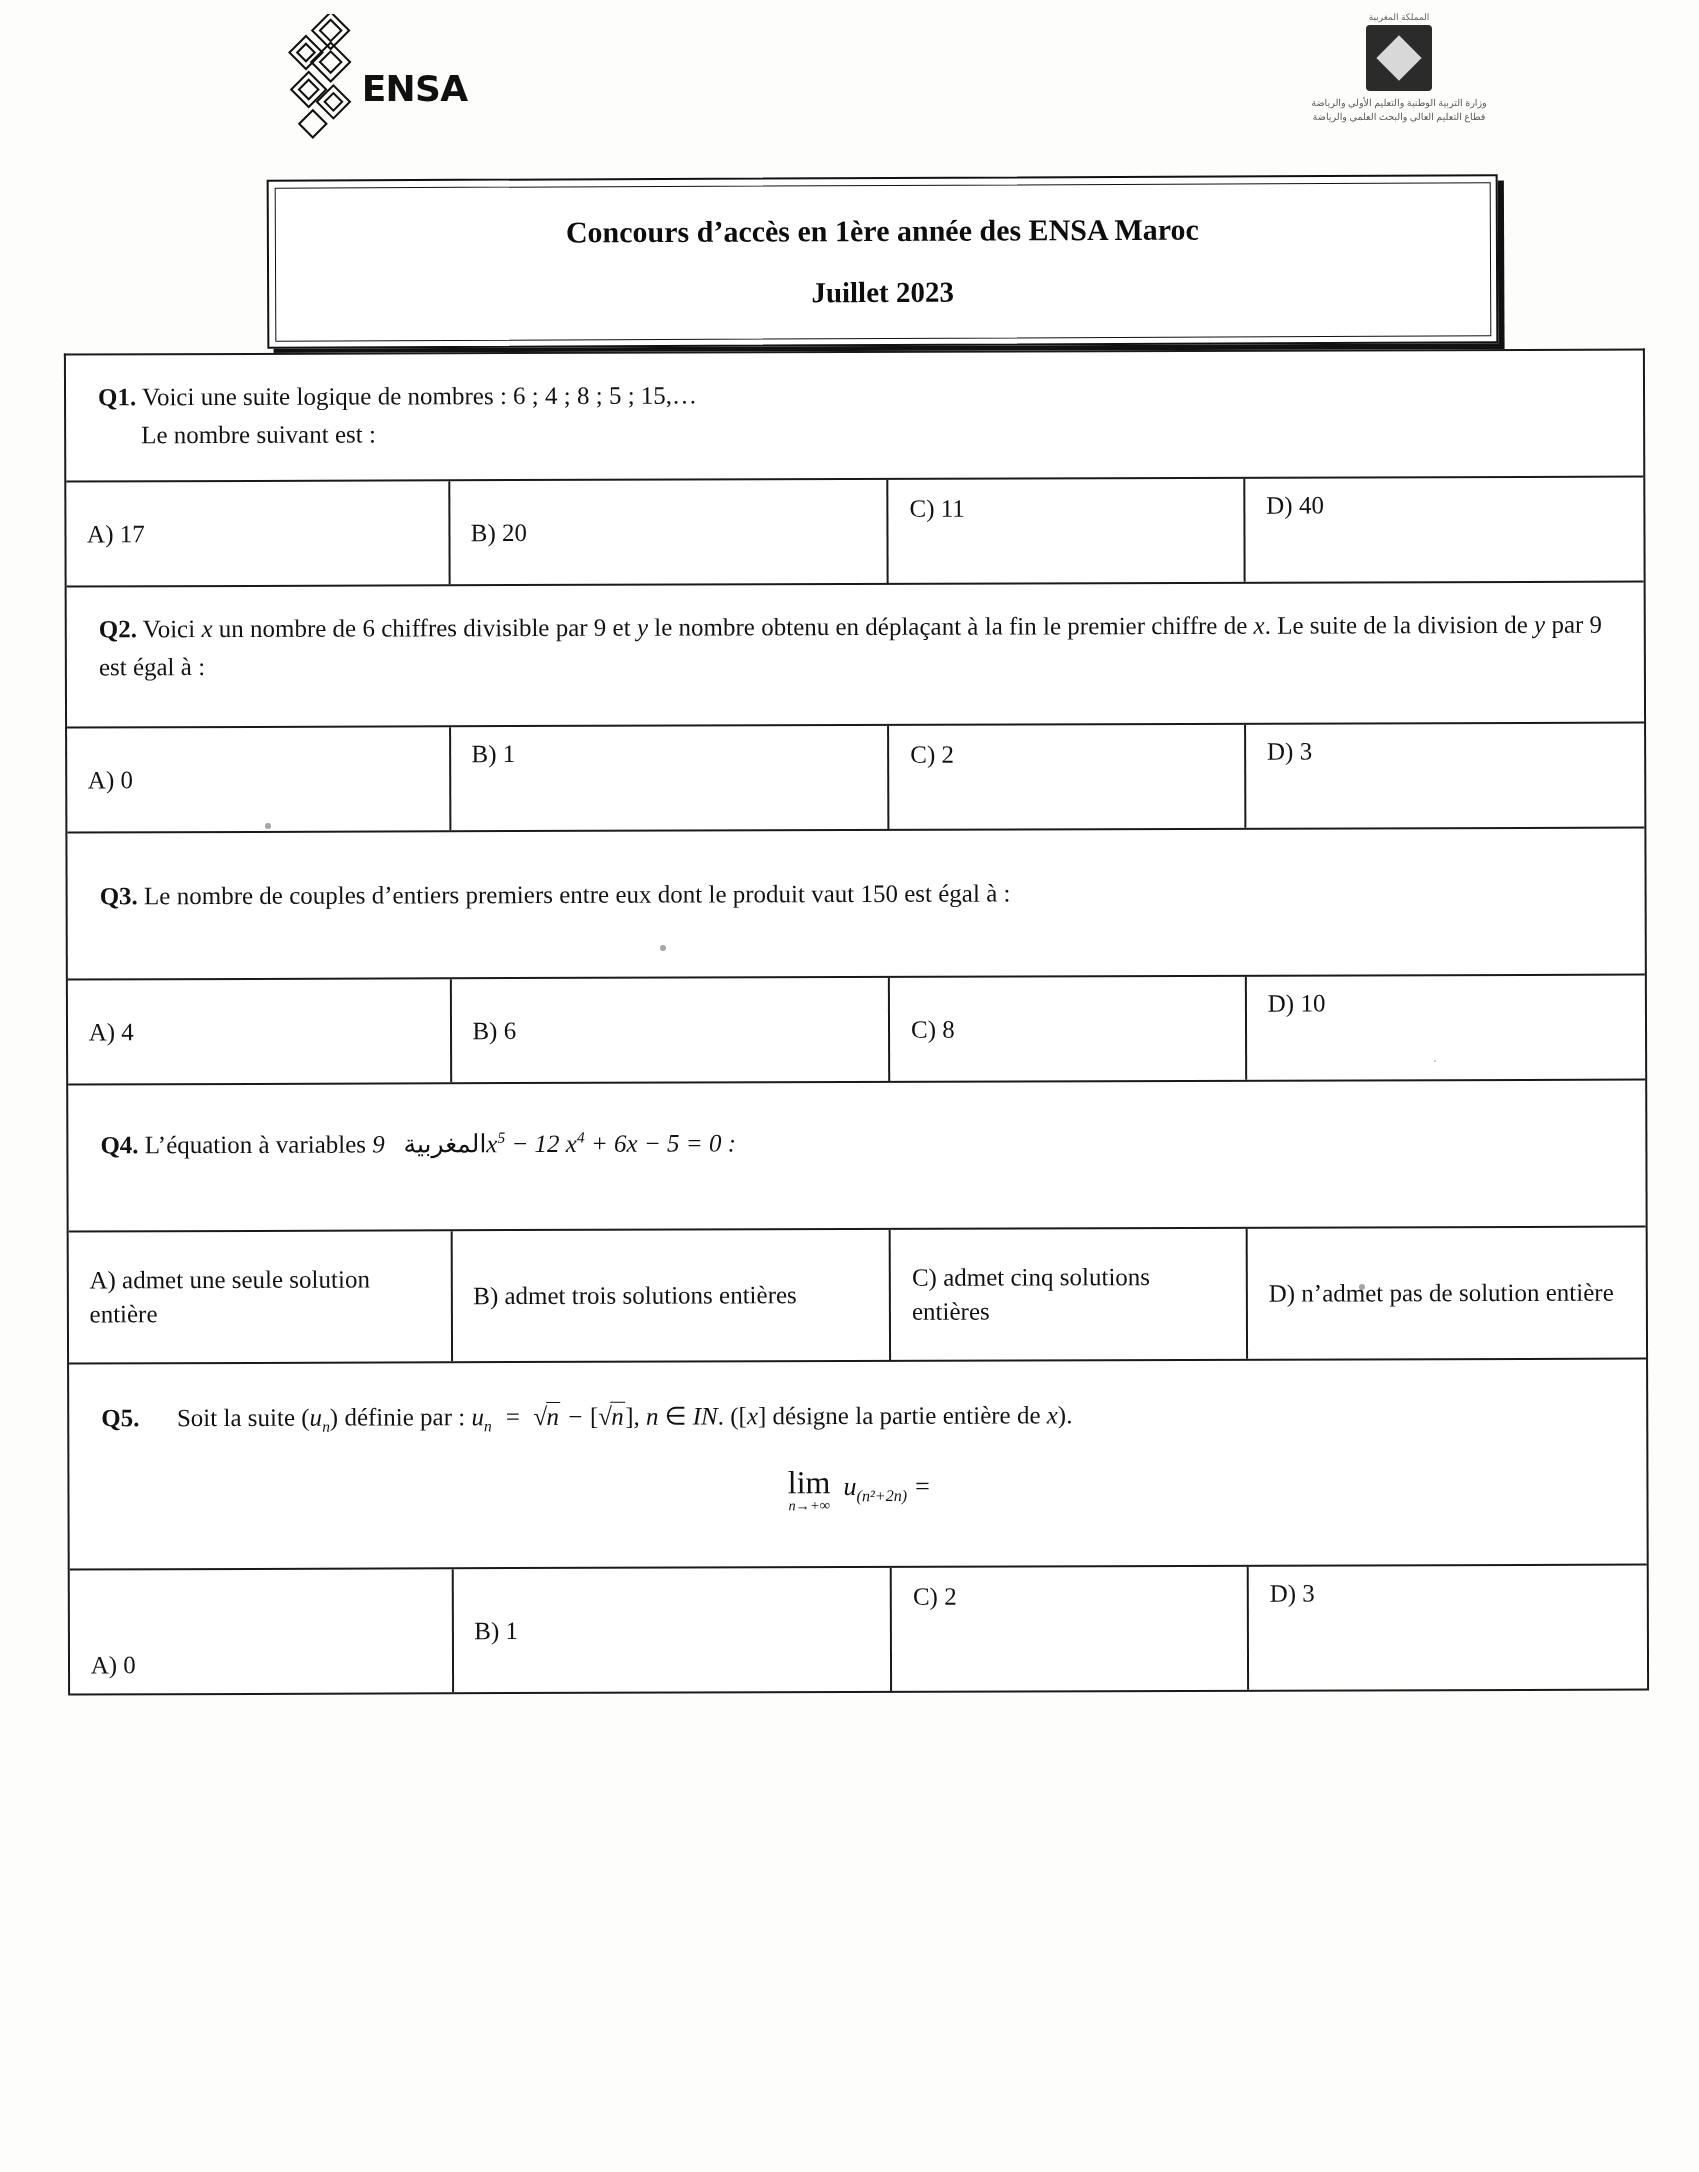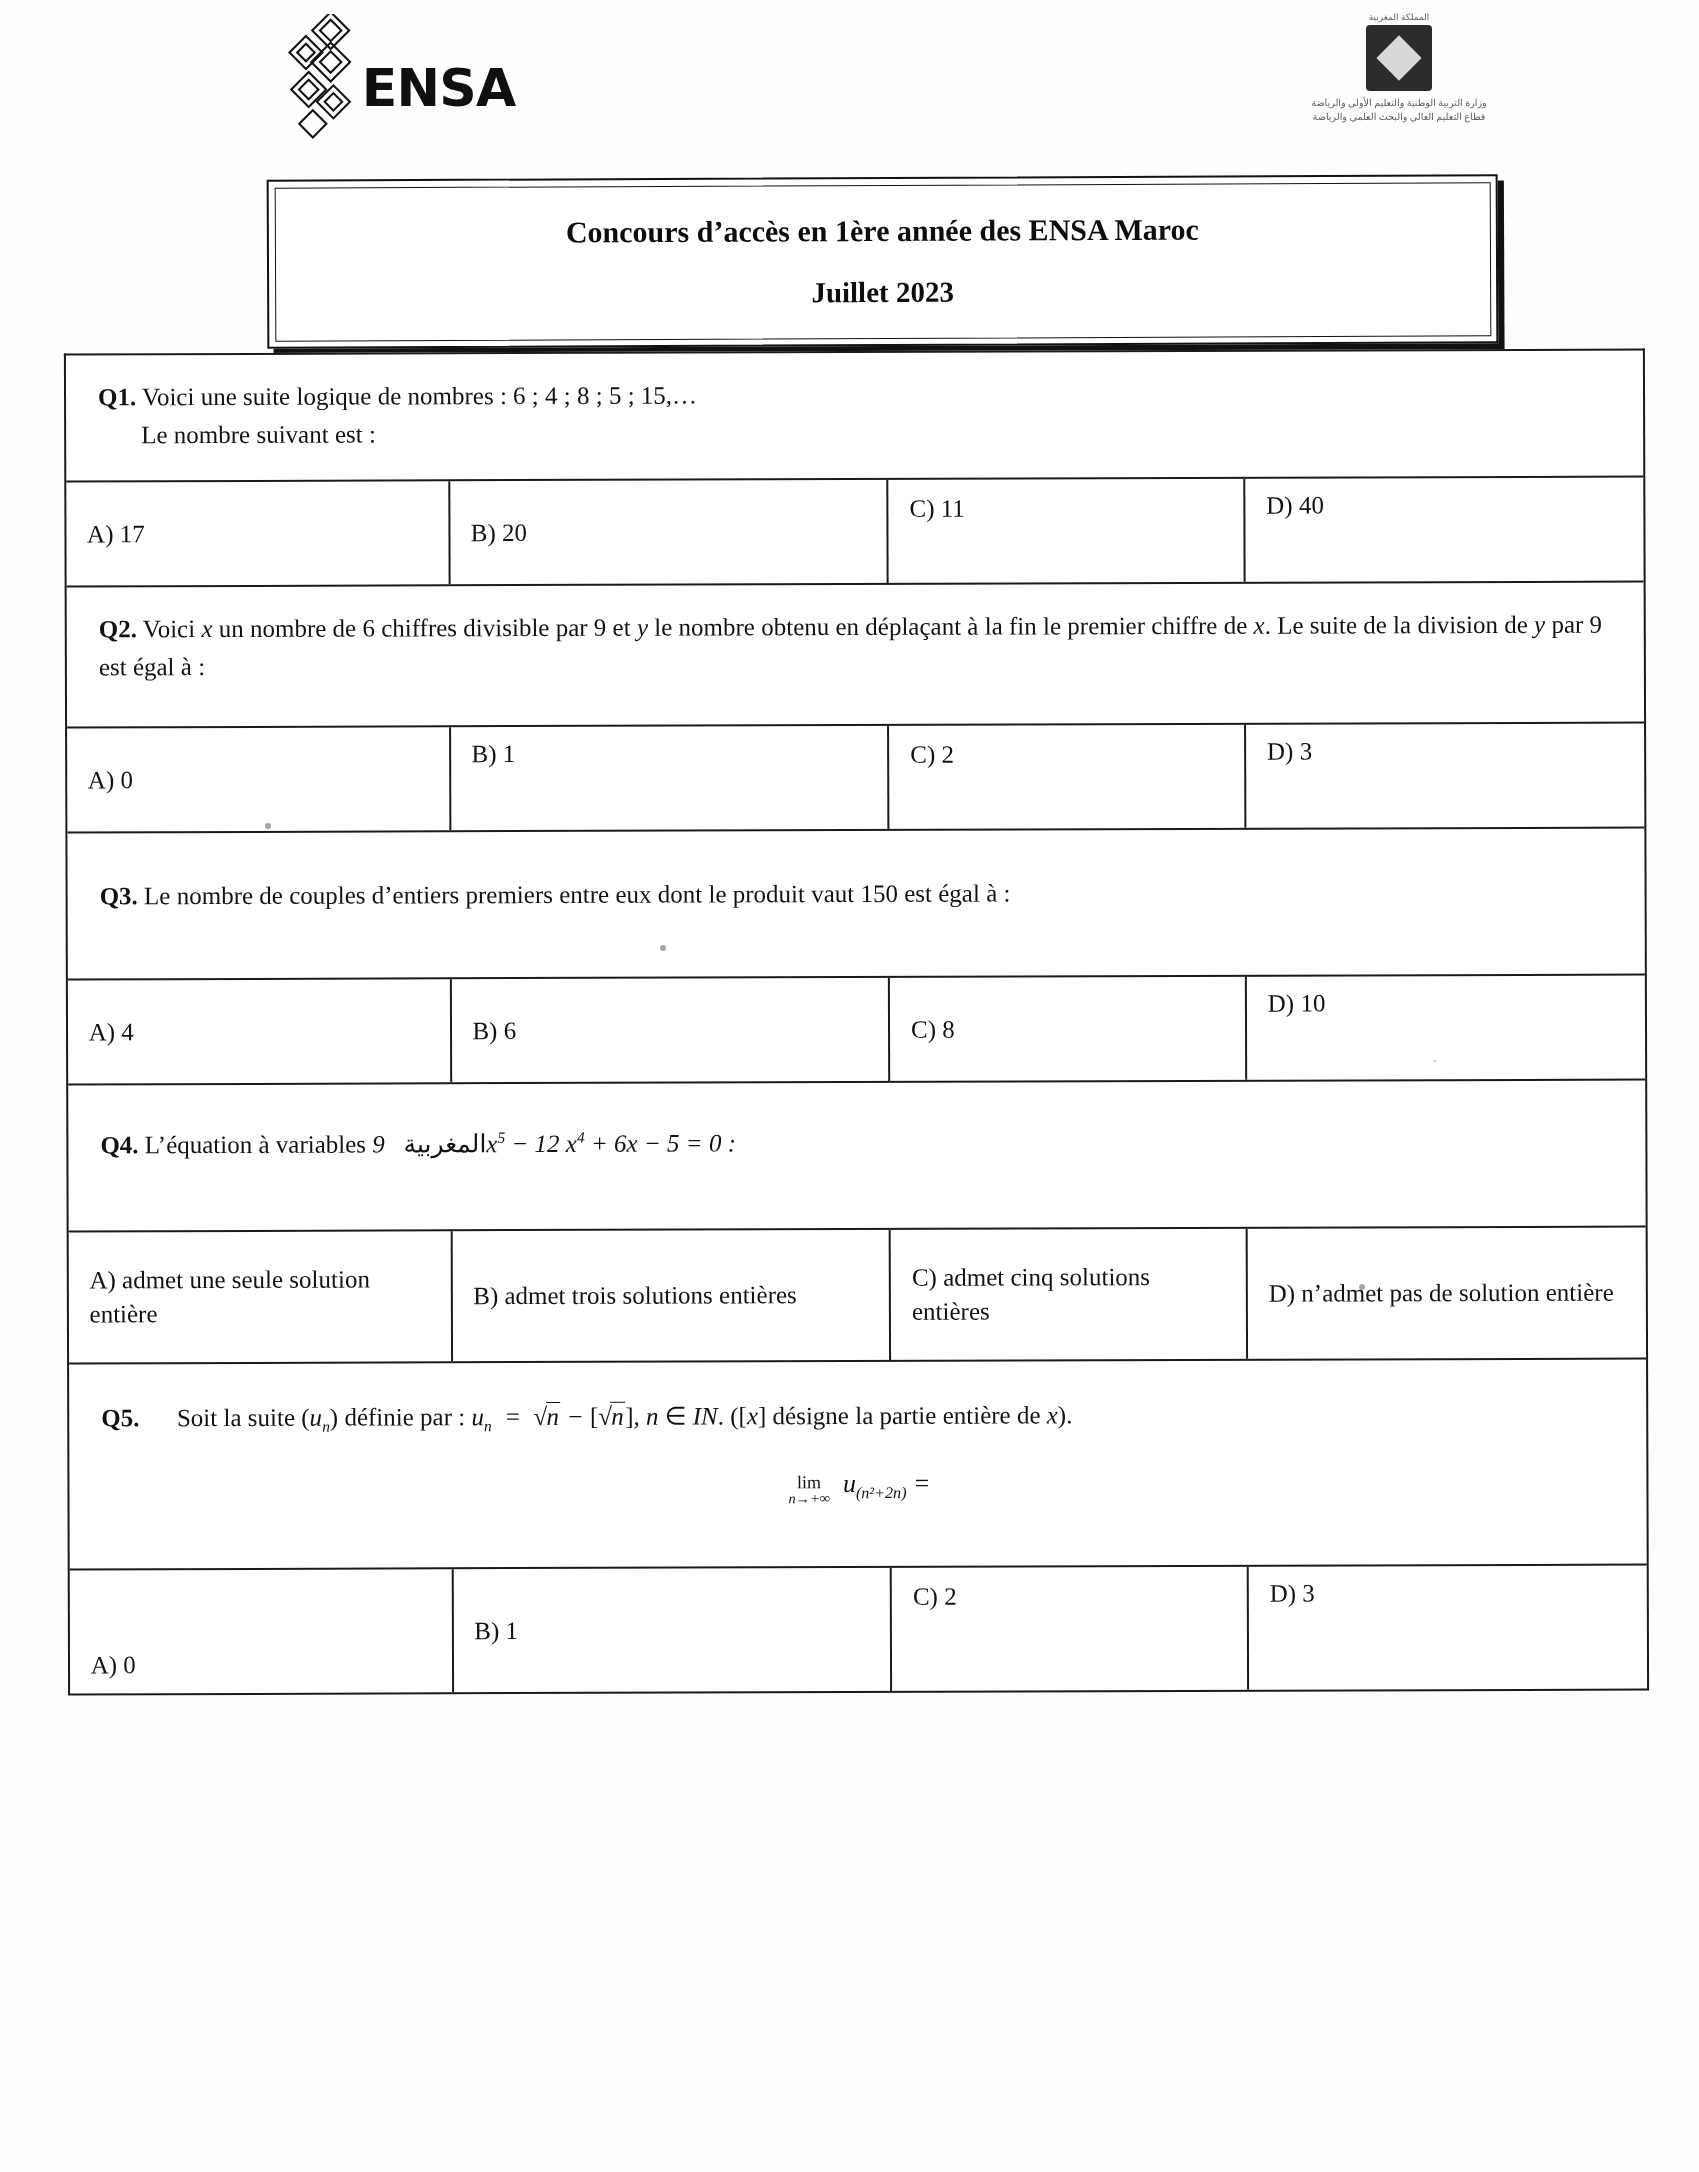--- a/index.html
+++ b/index.html
@@ -42,21 +42,21 @@
 
   .logo-mark {
     width: 86px;
     height: 127px;
     position: relative;
   }
 
   .logo-text {
     font-family: "DejaVu Sans", sans-serif;
     font-weight: bold;
-    font-size: 52px;
+    font-size: 36px;
     letter-spacing: -0.7px;
     color: #101010;
     margin-left: -12.3px;
     margin-top: 22px;
   }
 
   .crest {
     position: absolute;
     left: 1207px;
     top: 5.5px;
@@ -216,21 +216,21 @@
     margin-bottom: 20.6px;
     font-size: 26px;
   }
   .lim {
     display: inline-block;
     text-align: center;
     vertical-align: middle;
     line-height: 1.05;
     font-style: normal;
   }
-  .lim .lim-top { font-size: 18px; }
+  .lim .lim-top { font-size: 32px; }
   .lim .lim-bot { font-size: 14.4px; display: block; margin-top: -1.4px;}
   .q5-row { min-height: 206px; }
   .q1-row { min-height: 127px; }
   .q2-row { min-height: 141px; }
   .q3-row { min-height: 147px; }
   .q4-row { min-height: 147px; }
 
   .opt-row-tall { min-height: 130px; }
   .opt-row-tall .opt-cell { min-height: 130px; }
 

